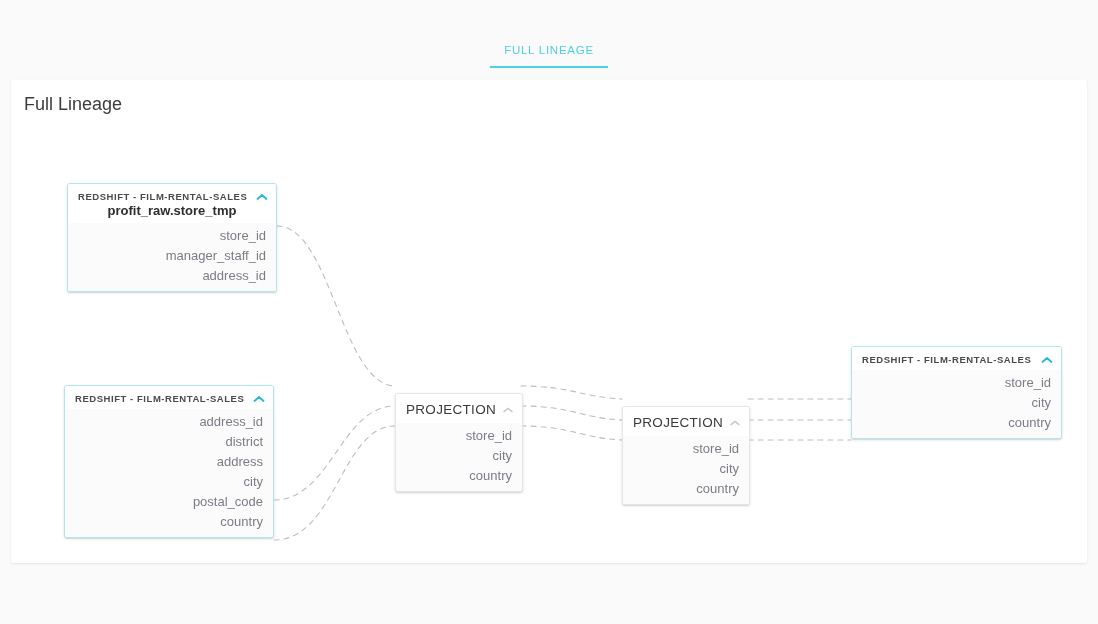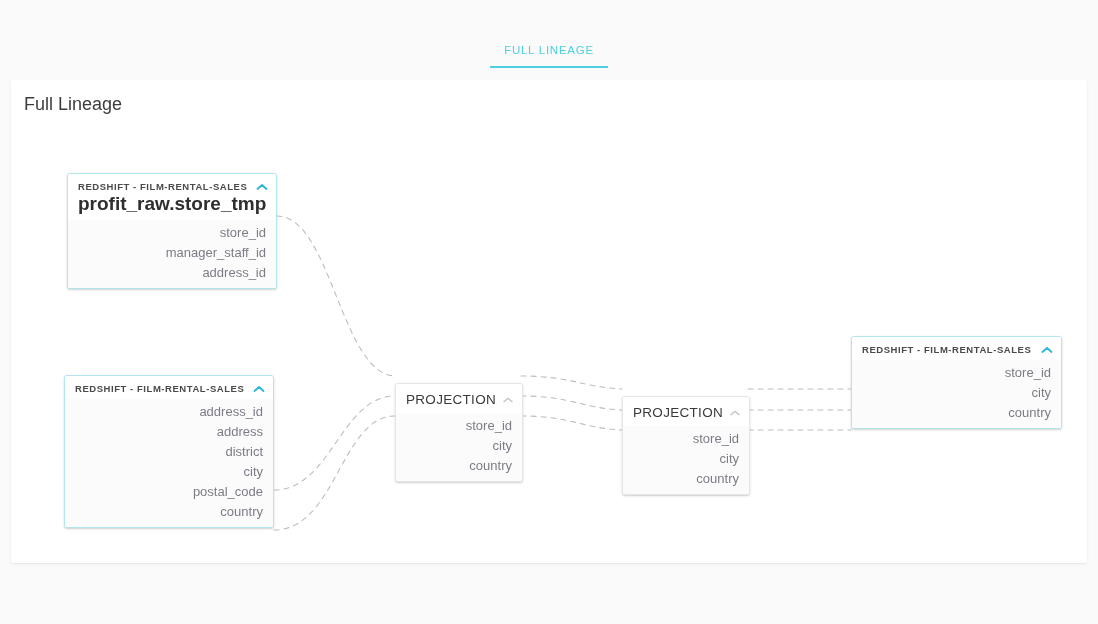--- a/index.html
+++ b/index.html
@@ -65,21 +65,21 @@
     left: 13px;
     top: 14px;
     font-size: 18px;
     color: #3d3d3d;
     font-weight: 400;
   }
 
   
   .canvas {
     position: absolute;
-    left: 0; top: 4px;
+    left: 0; top: 14px;
     width: 1076px;
     height: 483px;
   }
   .edges {
     position: absolute;
     left: 0; top: 0;
     width: 1076px;
     height: 483px;
     pointer-events: none;
   }
@@ -108,21 +108,21 @@
     padding: 7px 10px 5px 10px;
   }
   .src-label {
     font-size: 9.5px;
     letter-spacing: 0.55px;
     color: #4a4a4a;
     font-weight: 700;
     white-space: nowrap;
   }
   .node-title {
-    font-size: 19px;
+    font-size: 13px;
     color: #2e2e2e;
     font-weight: 700;
     text-align: center;
     margin-top: 1px;
     white-space: nowrap;
   }
   .proj-title {
     font-size: 13.5px;
     color: #3a3a3a;
     font-weight: 400;
@@ -196,22 +196,22 @@
 
     <div class="node ds" style="left:53px; top:291px; width:208px;">
       <div class="node-head">
         <div class="src-label">REDSHIFT - FILM-RENTAL-SALES</div>
         <svg class="chev" viewBox="0 0 12 8">
           <path d="M1.5 6 L6 2 L10.5 6" fill="none" stroke="#29b6d8" stroke-width="1.8" stroke-linecap="round" stroke-linejoin="round"></path>
         </svg>
       </div>
       <div class="node-body">
         <div class="col">address_id</div>
+        <div class="col">district</div>
         <div class="col">address</div>
-        <div class="col">district</div>
         <div class="col">city</div>
         <div class="col">postal_code</div>
         <div class="col">country</div>
       </div>
     </div>
 
     <div class="node proj" style="left:384px; top:251px; width:126px;">
       <div class="node-head">
         <div class="proj-title">PROJECTION</div>
         <svg class="chev" viewBox="0 0 12 8" style="top:12px;">

